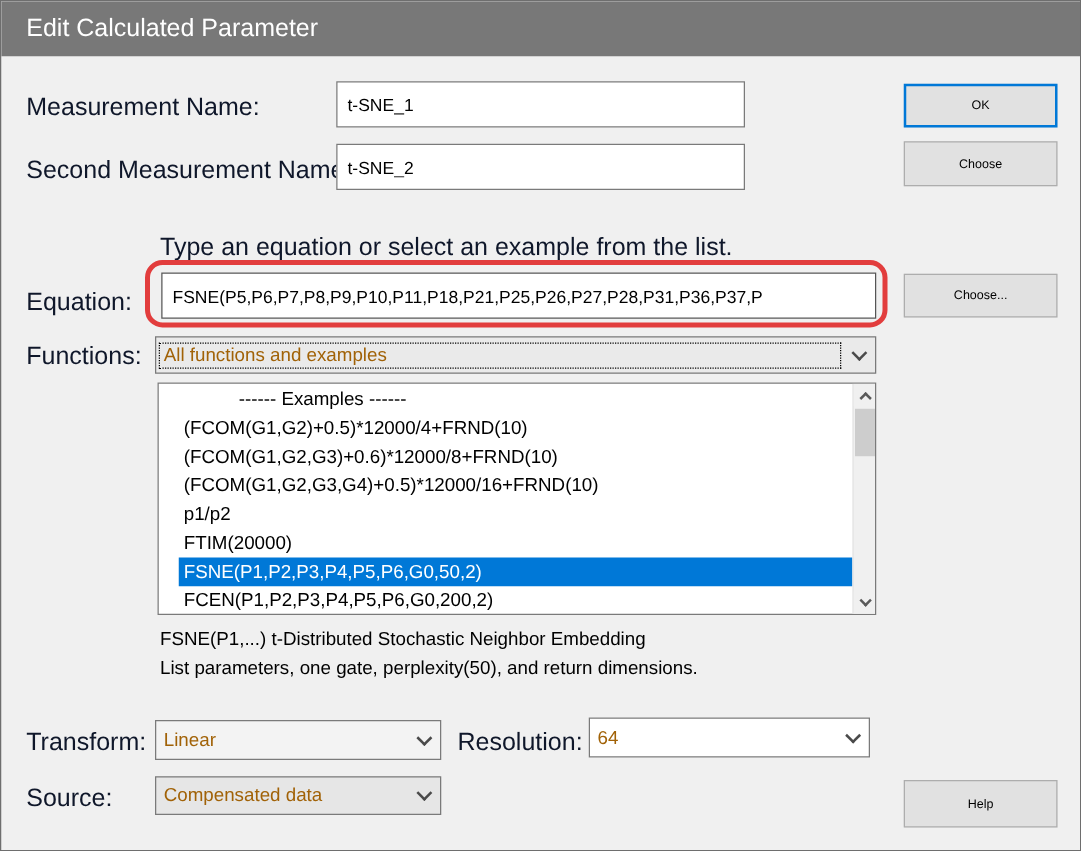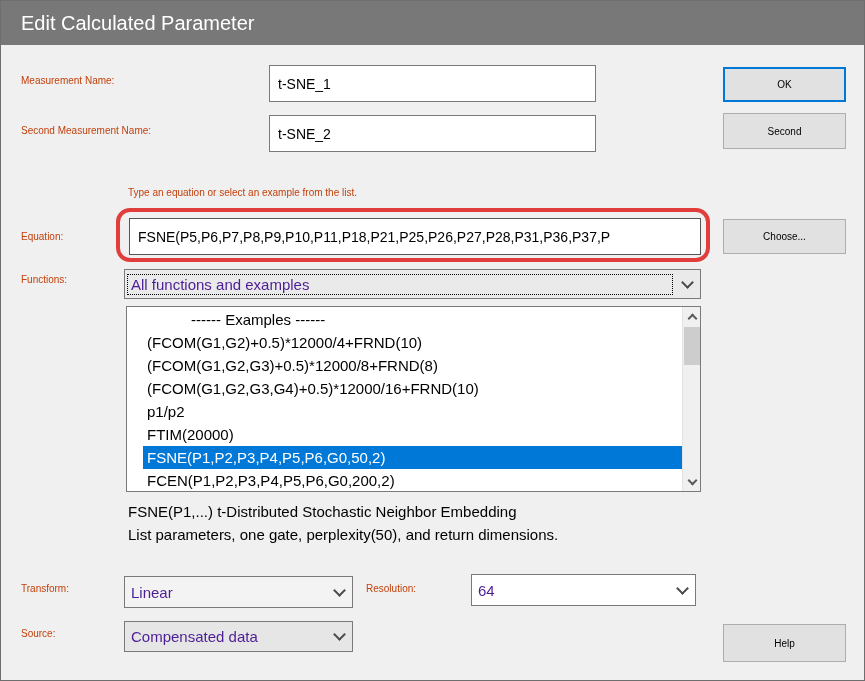--- a/index.html
+++ b/index.html
@@ -18,22 +18,22 @@
   .titlebar {
     position: absolute; left: 0; top: 0; width: 100%; height: 44px;
     background: #787878;
     color: #ffffff;
     font-size: 20px;
     line-height: 44px;
     padding-left: 20px;
   }
   .label {
     position: absolute;
-    font-size: 10px;
-    color: #c2410c;
+    font-size: 20px;
+    color: #0f172a;
     white-space: nowrap;
   }
   .textbox {
     position: absolute;
     background: #fff;
     border: 1px solid #7a7a7a;
     font-family: "Liberation Sans", "DejaVu Sans", sans-serif;
     font-size: 14px;
     color: #000;
     padding: 0 8px;
@@ -59,21 +59,21 @@
     border: 4px solid #e23d3d;
     border-radius: 14px;
     pointer-events: none;
     background: transparent;
     z-index: 5;
   }
   .combo {
     position: absolute;
     border: 1px solid #7a7a7a;
     font-size: 15px;
-    color: #4c1d95;
+    color: #a16207;
     display: flex;
     align-items: center;
     cursor: default;
   }
   .combo .combo-text {
     flex: 1;
     padding-left: 6px;
     white-space: nowrap;
     overflow: hidden;
   }
@@ -157,42 +157,42 @@
   <div class="titlebar">
     <span>Edit Calculated Parameter</span>
   </div>
 
   <div class="label" style="left:20px; top:74px;">Measurement Name:</div>
   <input class="textbox" style="left: 268px; top: 64px; width: 327px; height: 37px;" value="t-SNE_1">
   <button class="btn default" style="left:722px; top:66px; height:35px;">OK</button>
 
   <div class="label" style="left:20px; top:124px;">Second Measurement Name:</div>
   <input class="textbox" style="left: 268px; top: 114px; width: 327px; height: 37px;" value="t-SNE_2">
-  <button class="btn" style="left:722px; top:112px;">Second</button>
+  <button class="btn" style="left:722px; top:112px;">Choose</button>
 
   <div class="label" style="left:127px; top:186px;">Type an equation or select an example from the list.</div>
 
   <div class="label" style="left:20px; top:230px;">Equation:</div>
   <input class="textbox" style="left: 128px; top: 217px; width: 572px; height: 37px; border-color: rgb(85, 85, 85);" value="FSNE(P5,P6,P7,P8,P9,P10,P11,P18,P21,P25,P26,P27,P28,P31,P36,P37,P">
   <div class="red-annotation"></div>
   <button class="btn" style="left:722px; top:218px; height:35px;">Choose...</button>
 
   <div class="label" style="left:20px; top:273px;">Functions:</div>
   <div class="combo focused" style="left:123px; top:268px; width:577px; height:30px; background:#eaeaea;">
     <span class="combo-text">All functions and examples</span>
     <span class="chev-wrap">
         <span class="chev-down"></span>
       </span>
   </div>
 
   <div class="listbox">
     <div class="list-inner">
       <div class="list-item header">------ Examples ------</div>
       <div class="list-item">(FCOM(G1,G2)+0.5)*12000/4+FRND(10)</div>
-      <div class="list-item">(FCOM(G1,G2,G3)+0.5)*12000/8+FRND(8)</div>
+      <div class="list-item">(FCOM(G1,G2,G3)+0.6)*12000/8+FRND(10)</div>
       <div class="list-item">(FCOM(G1,G2,G3,G4)+0.5)*12000/16+FRND(10)</div>
       <div class="list-item">p1/p2</div>
       <div class="list-item">FTIM(20000)</div>
       <div class="list-item selected">FSNE(P1,P2,P3,P4,P5,P6,G0,50,2)</div>
       <div class="list-item">FCEN(P1,P2,P3,P4,P5,P6,G0,200,2)</div>
     </div>
     <div class="scrollbar">
       <div class="scroll-arrow up">
         <span class="chev-up"></span>
       </div>

